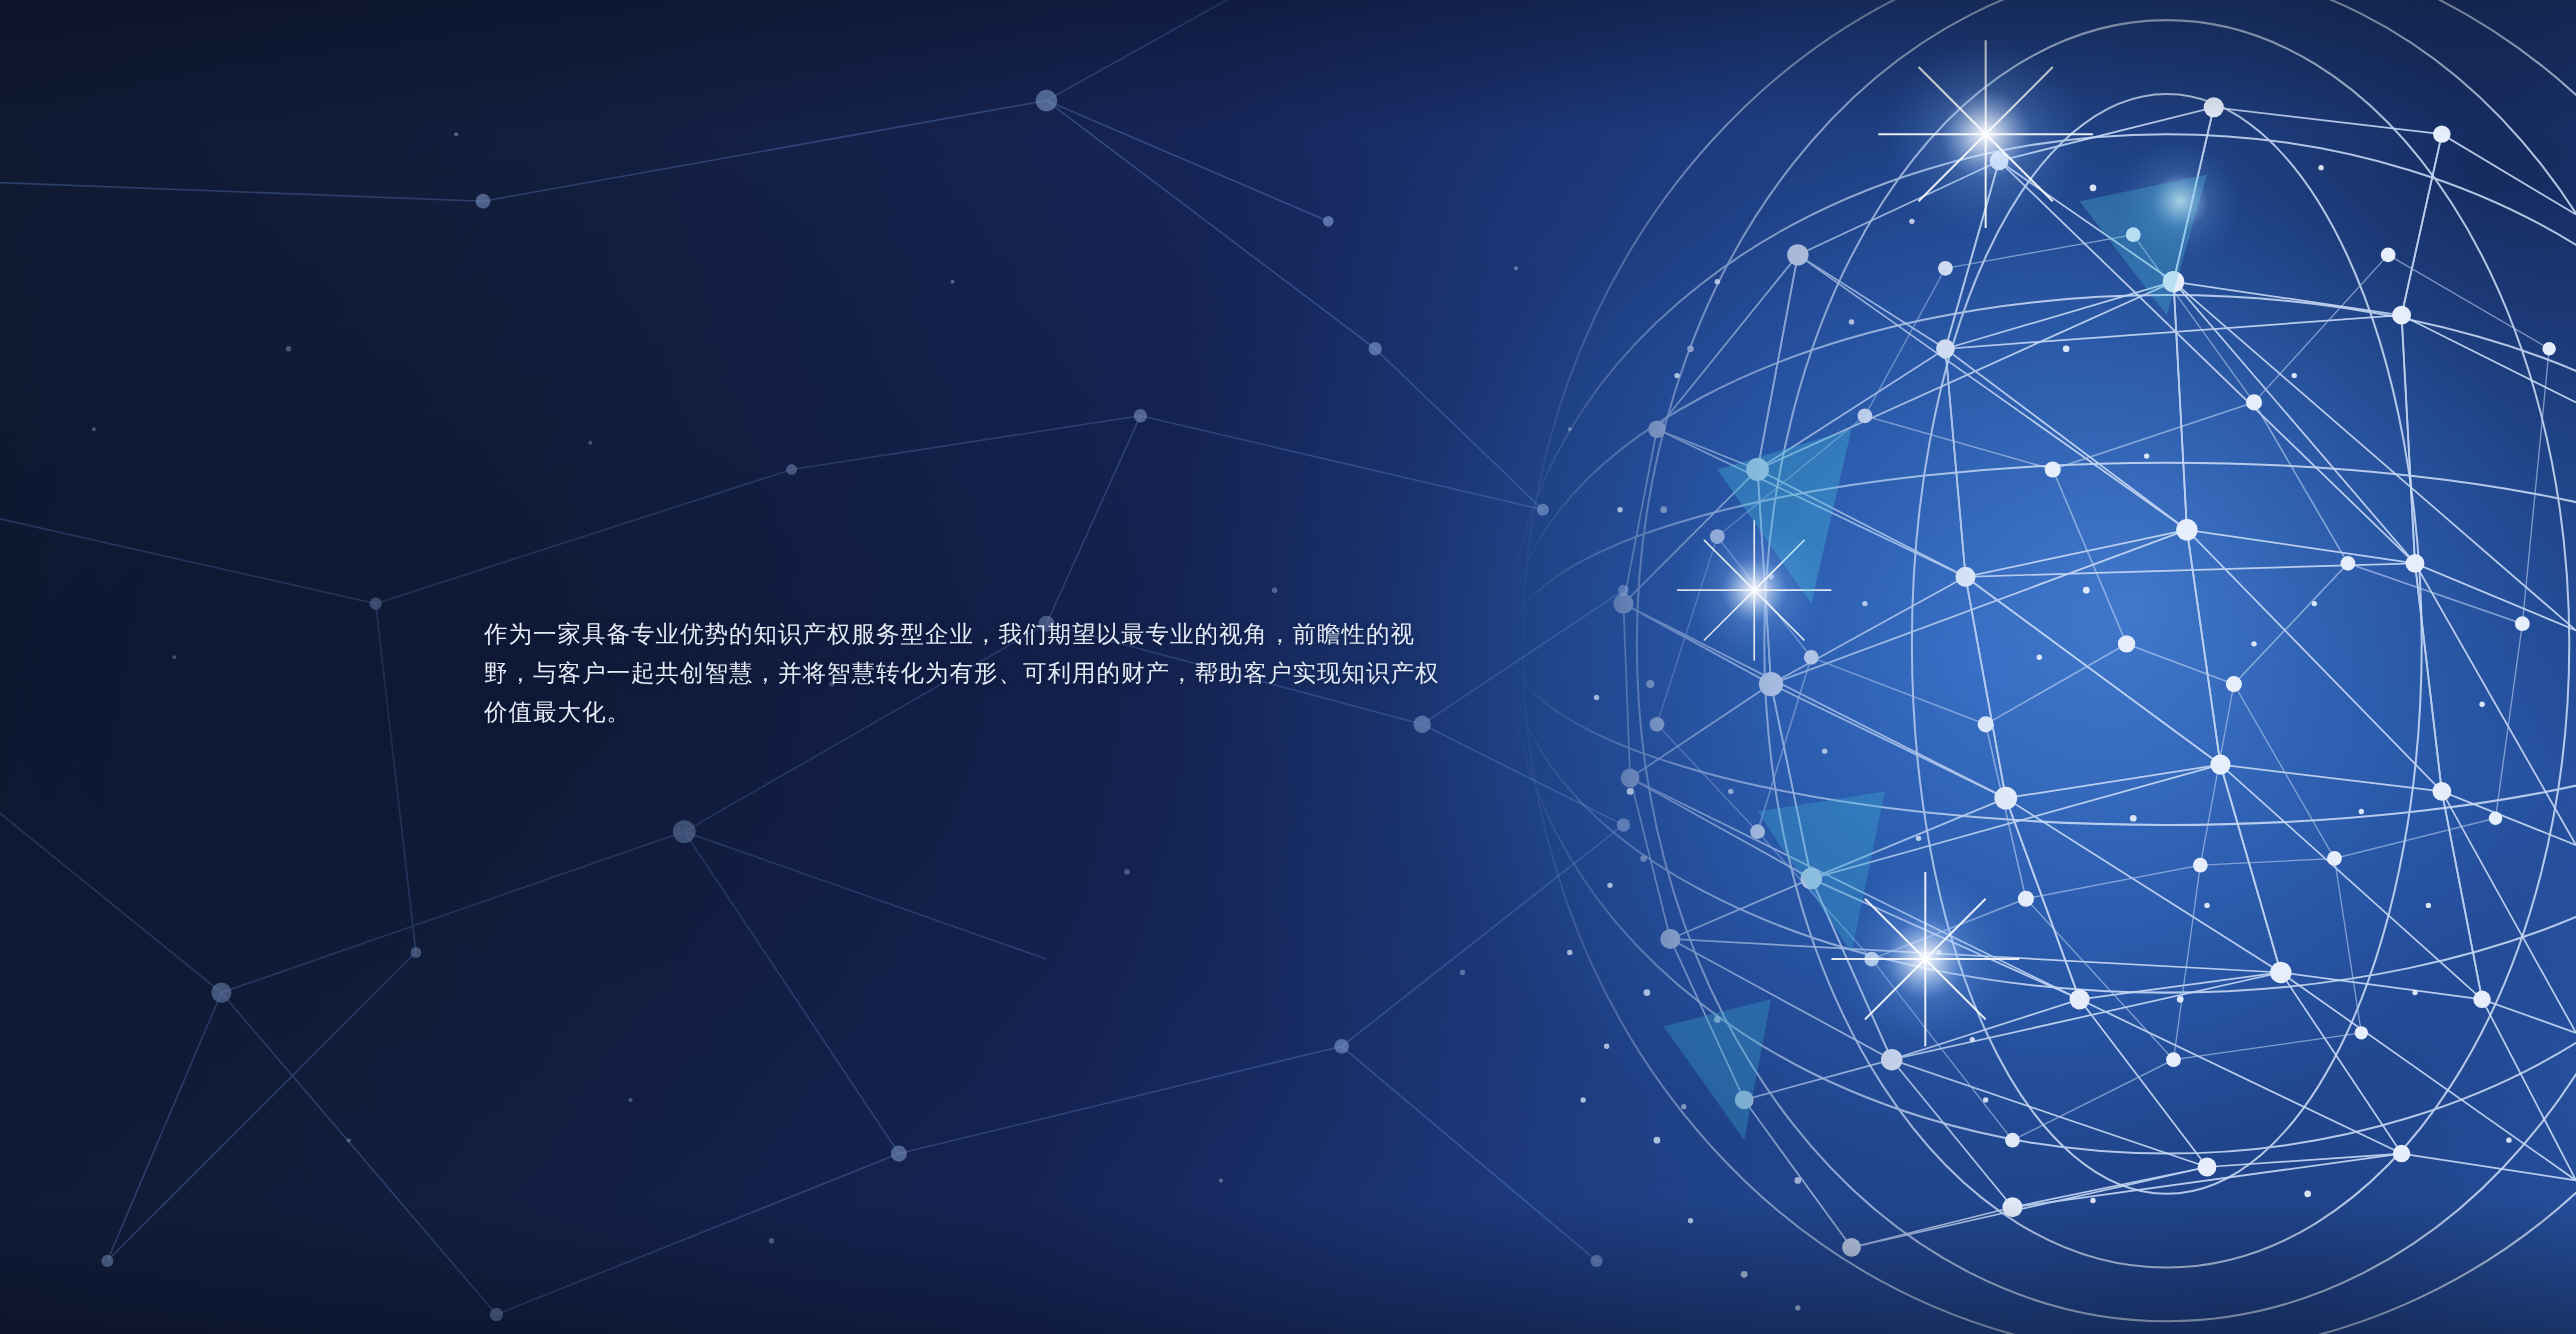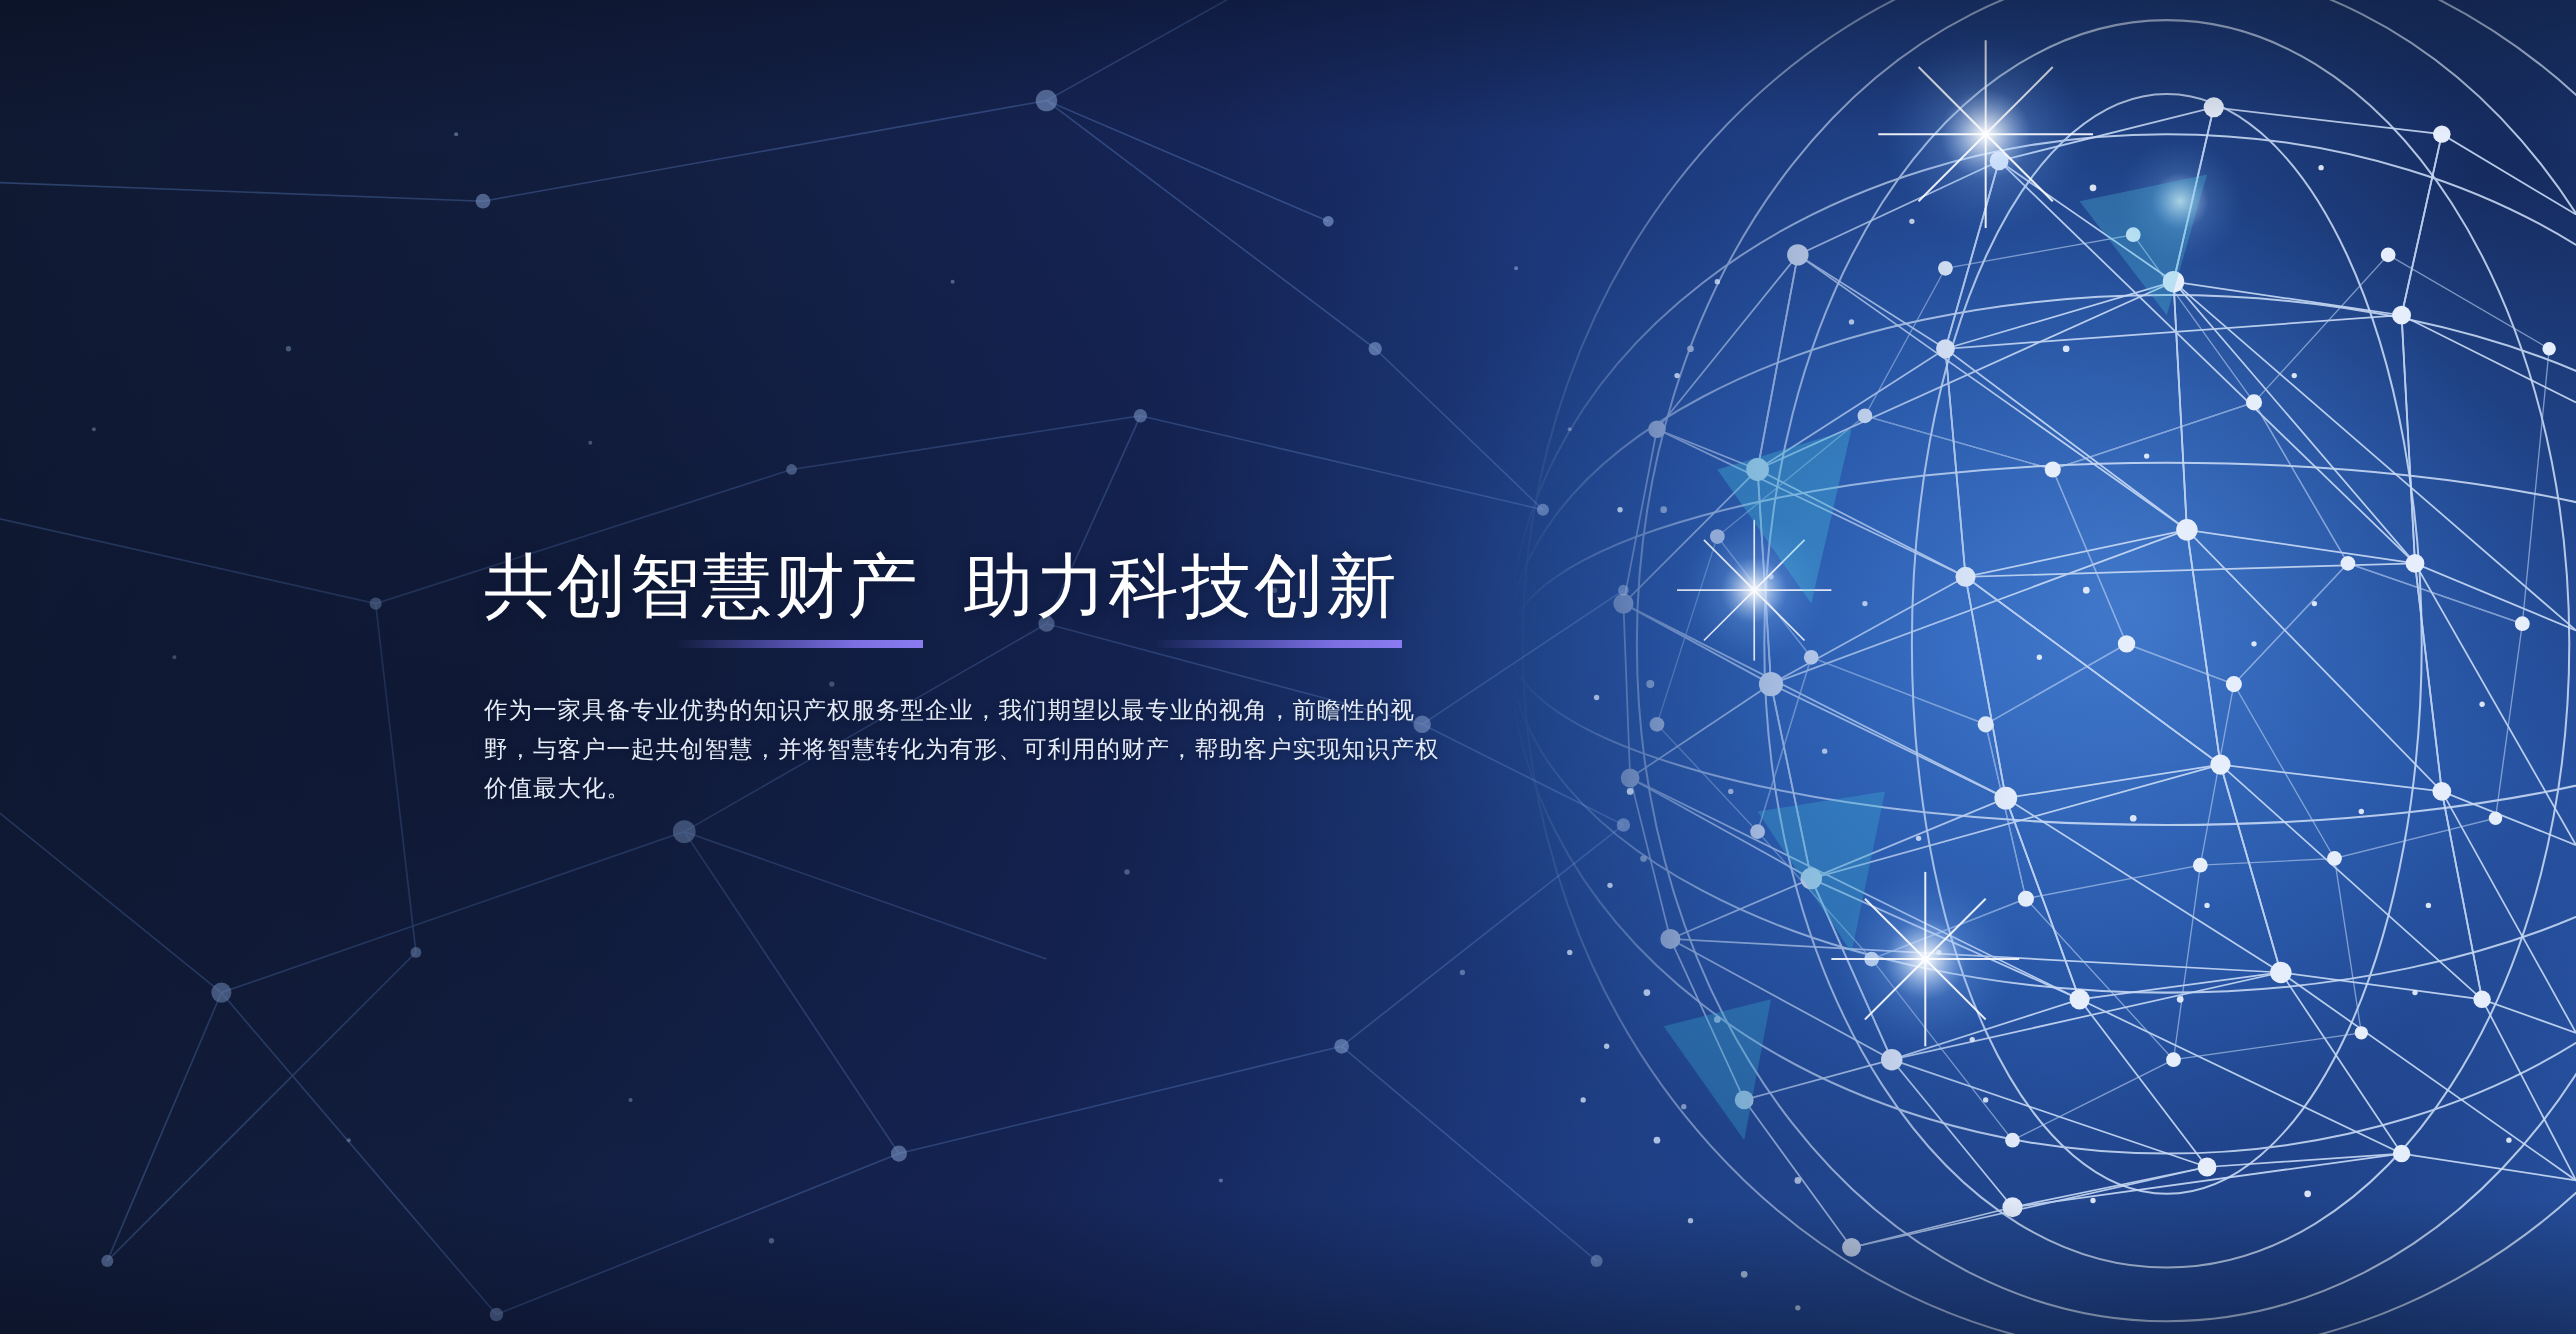--- a/index.html
+++ b/index.html
@@ -365,19 +365,18 @@
       <polygon points="2560,700 2760,640 2700,900" fill="#49c8e0"></polygon>
       <polygon points="2620,1210 2810,1180 2760,1420" fill="#3fb6d8"></polygon>
       <polygon points="3100,300 3290,260 3230,470" fill="#4fc0dd"></polygon>
       <polygon points="2480,1530 2640,1490 2600,1700" fill="#3cb0d4"></polygon>
     </g>
   </svg>
 
   <div class="vignette"></div>
 
   <div class="content">
-    <div class="headline"><span class="seg">共创智慧财产</span><span class="gap"></span><span class="seg">助力科技创新</span></div>
 
     <p class="paragraph">作为一家具备专业优势的知识产权服务型企业，我们期望以最专业的视角，前瞻性的视野，与客户一起共创智慧，并将智慧转化为有形、可利用的财产，帮助客户实现知识产权价值最大化。</p>
   </div>
 
 </div>
 
 
 </body></html>

